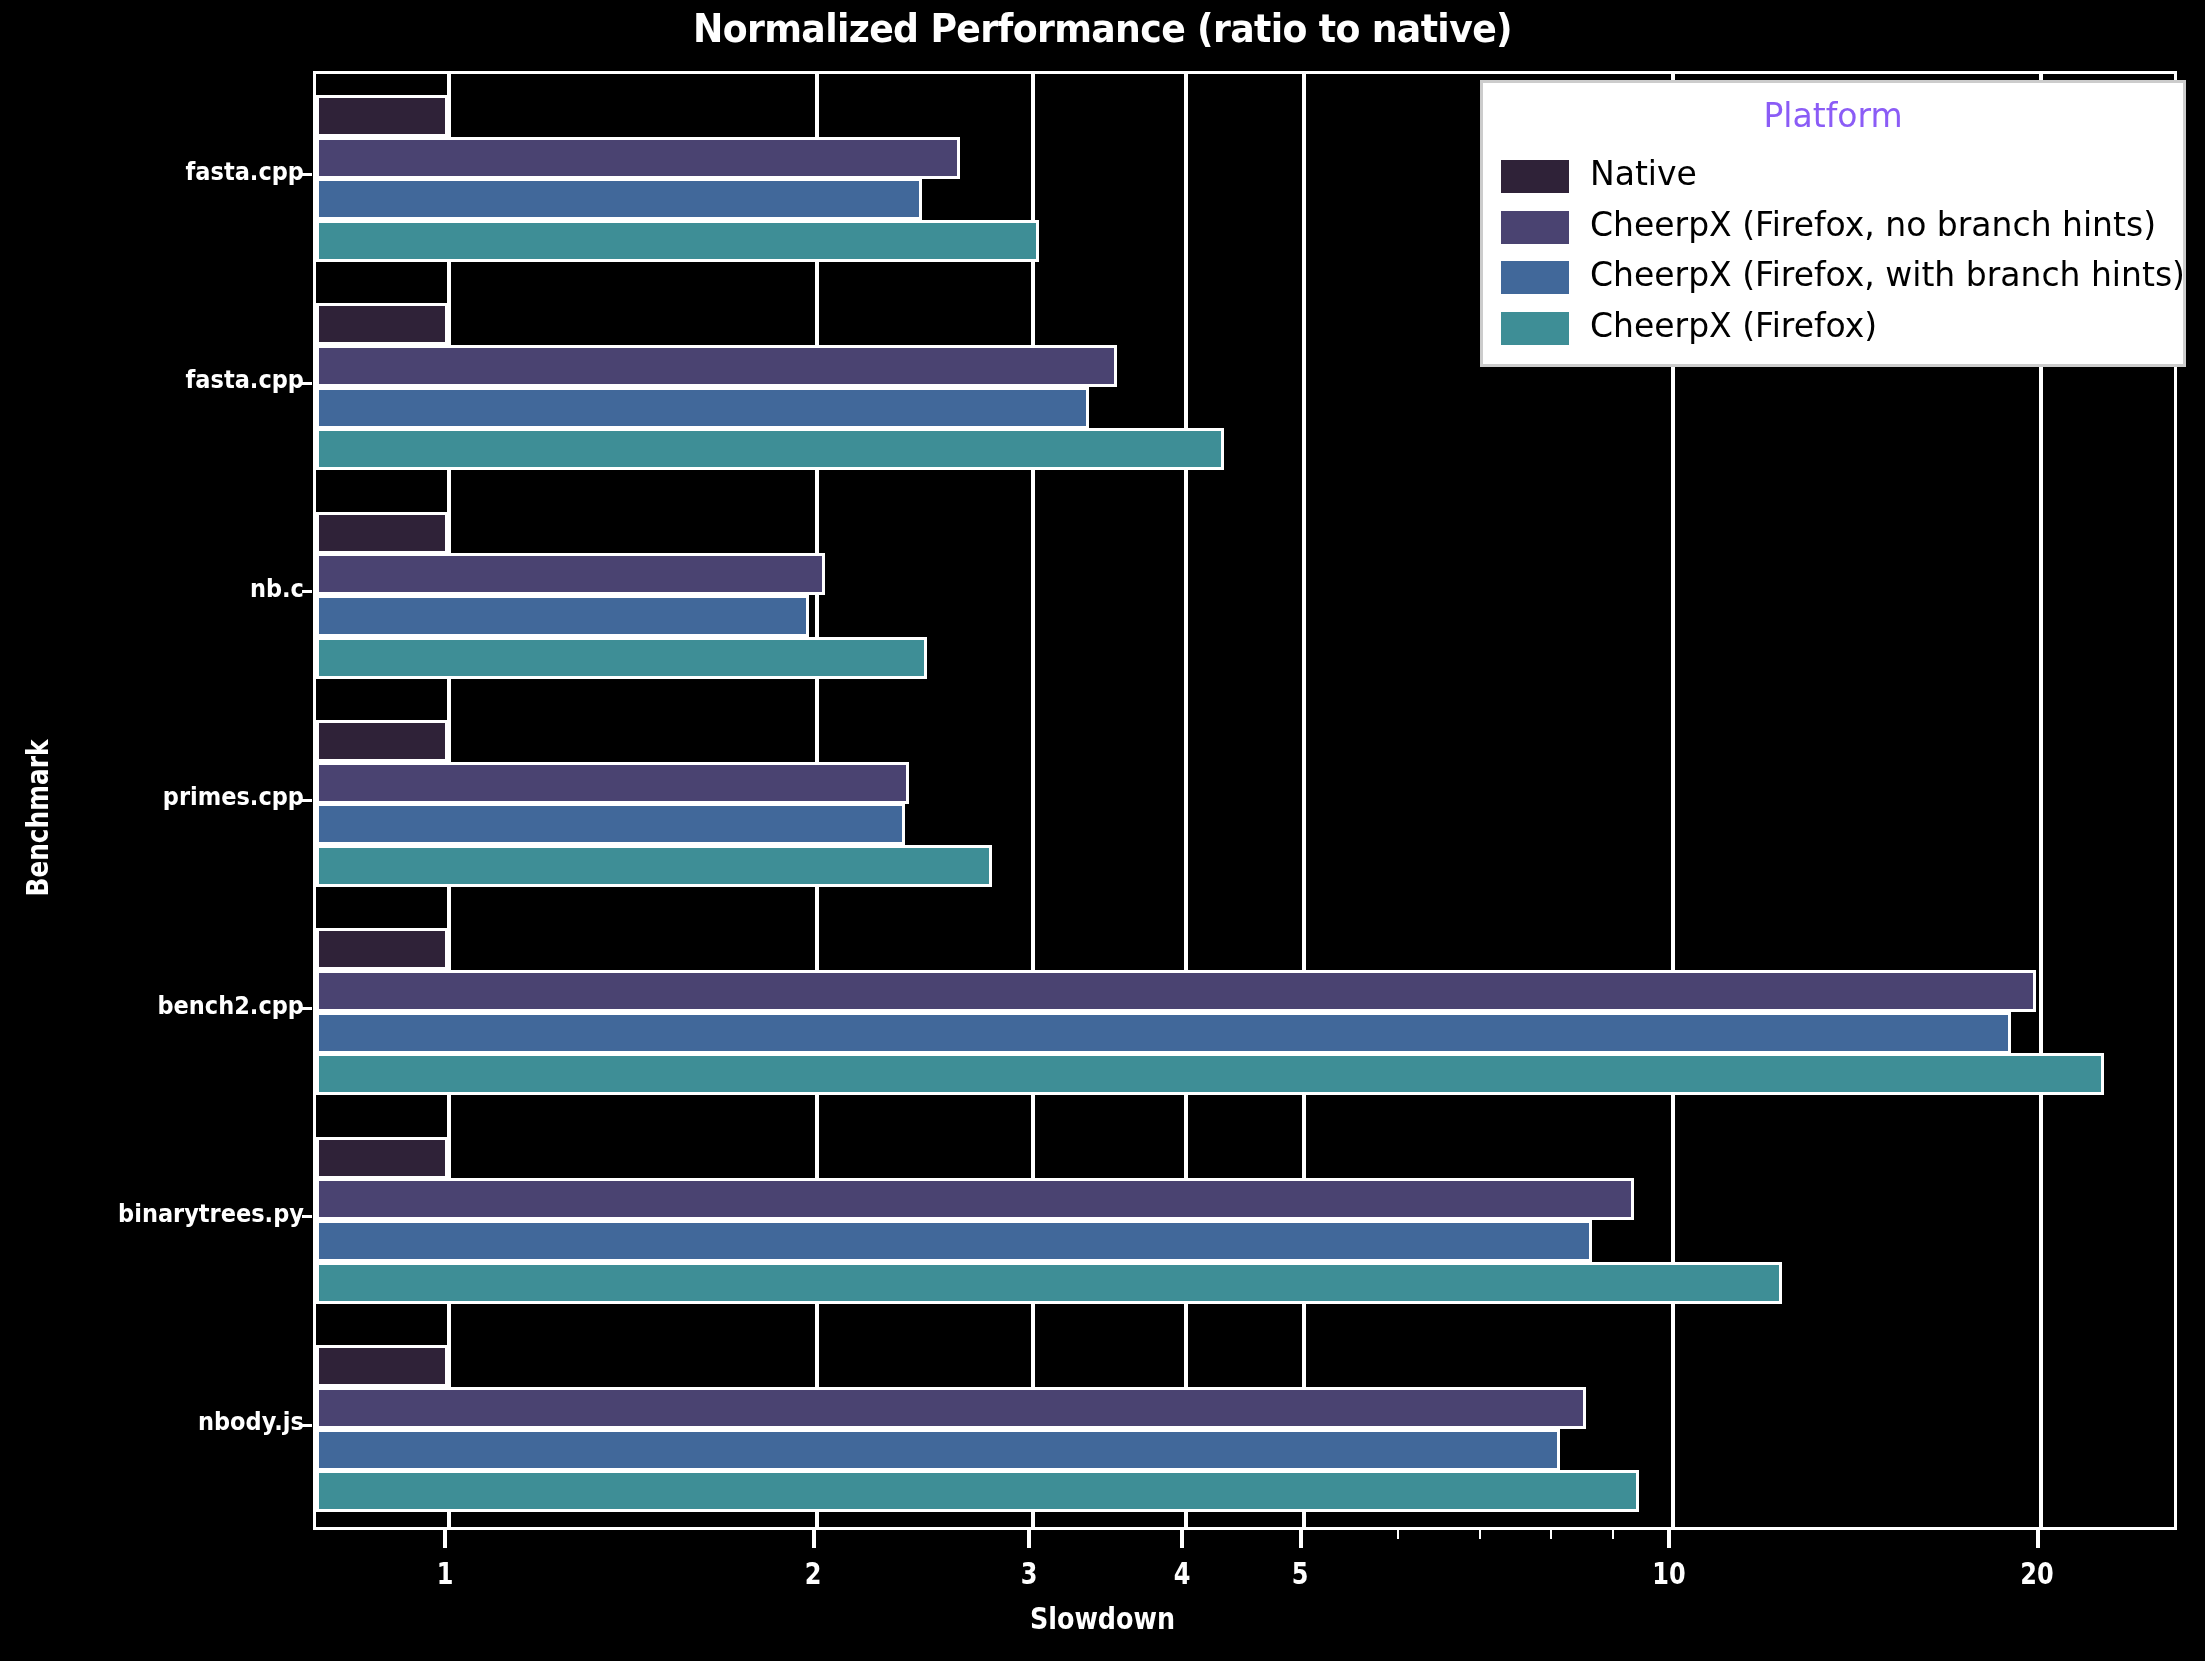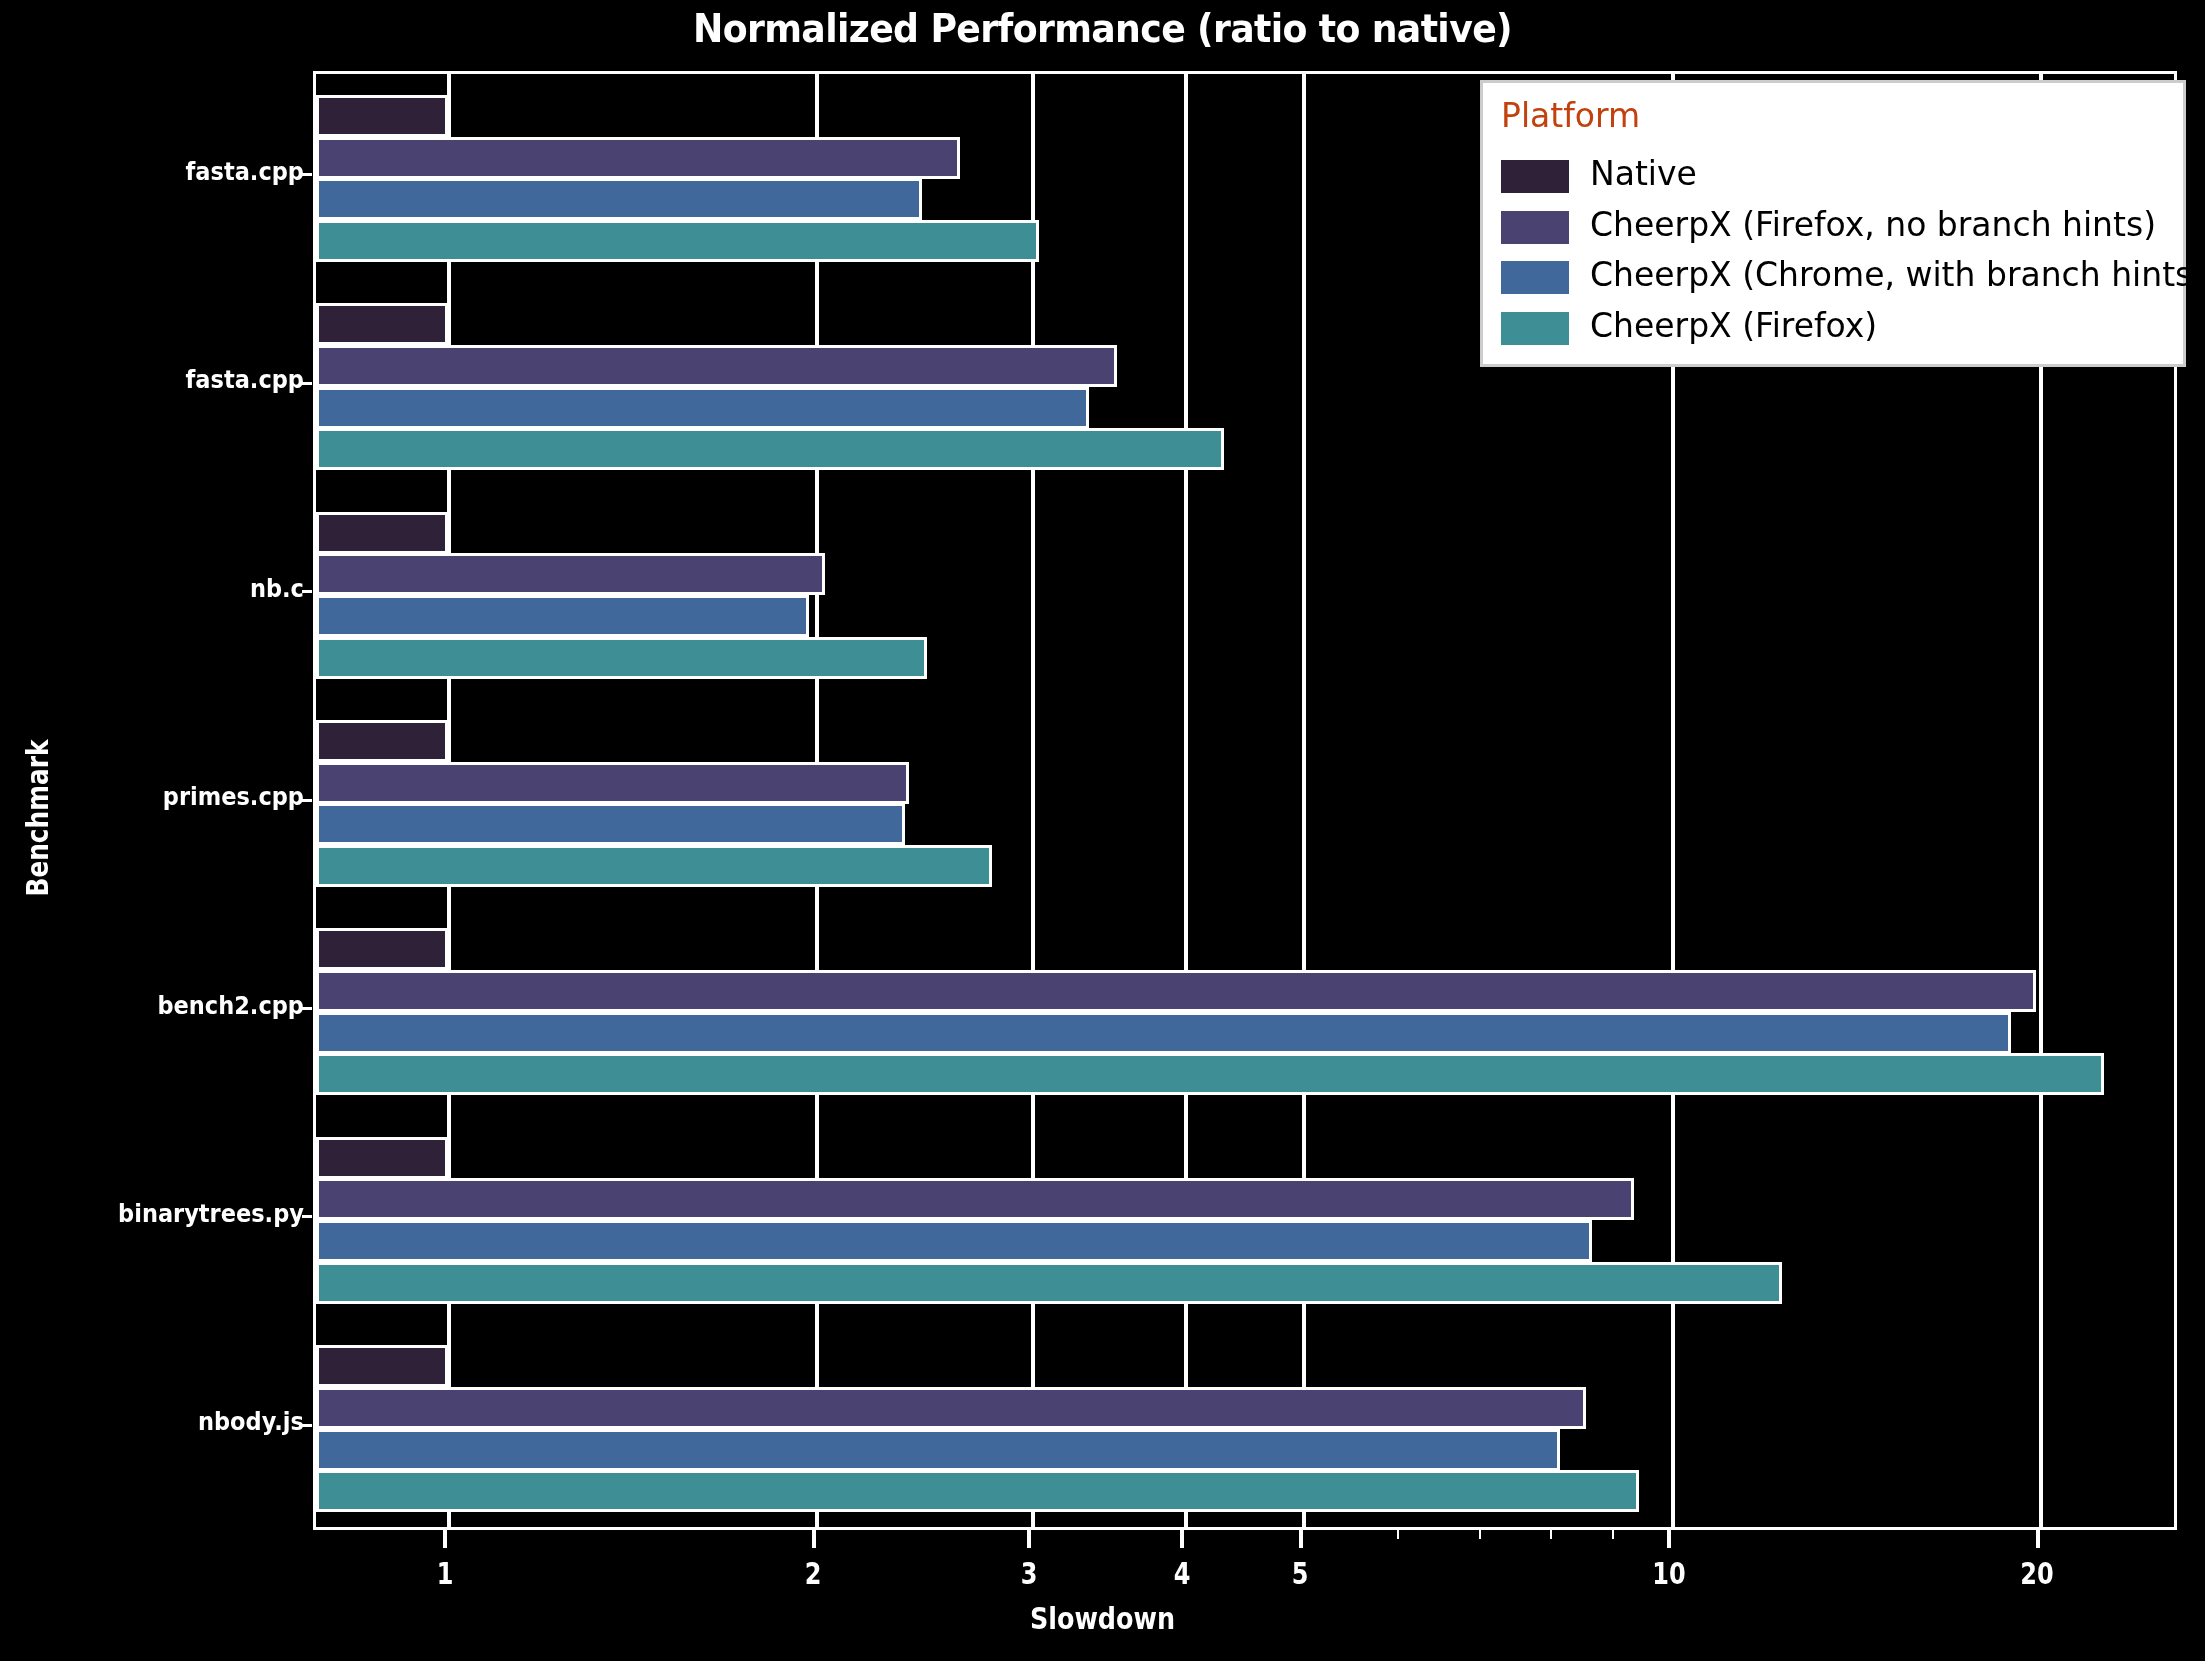--- a/index.html
+++ b/index.html
@@ -53,21 +53,21 @@
     transform:rotate(-90deg) scaleX(0.8);transform-origin:center center;
   }
 
   
   #legend{
     position:absolute;left:1480px;top:80px;width:706px;
     background:#fff;border:3.7px solid #ccc;box-sizing:border-box;
     padding:10.4px 18px 15px 18px;
   }
   #legend-title{
-    color:#c2410c;font-size:33px;margin:3px 0 12px 0;
+    text-align:center;color:#8b5cf6;font-size:33px;margin:3px 0 12px 0;
     font-family:"DejaVu Sans",sans-serif;
   }
   .legend-row{display:flex;align-items:flex-end;margin:4.5px 0;height:46px;}
   .legend-swatch{width:68px;height:33px;margin-right:21px;flex:none;}
   .legend-label{color:#000;font-size:33px;white-space:nowrap;
     font-family:"DejaVu Sans",sans-serif;}
 </style>
 </head>
 <body>
 
@@ -221,21 +221,21 @@
         <div class="legend-row">
           <div class="legend-swatch" style="background: rgb(47, 34, 56);"></div>
           <div class="legend-label">Native</div>
         </div>
         <div class="legend-row">
           <div class="legend-swatch" style="background: rgb(74, 67, 113);"></div>
           <div class="legend-label">CheerpX (Firefox, no branch hints)</div>
         </div>
         <div class="legend-row">
           <div class="legend-swatch" style="background: rgb(65, 104, 154);"></div>
-          <div class="legend-label">CheerpX (Chrome, with branch hints)</div>
+          <div class="legend-label">CheerpX (Firefox, with branch hints)</div>
         </div>
         <div class="legend-row">
           <div class="legend-swatch" style="background: rgb(62, 142, 150);"></div>
           <div class="legend-label">CheerpX (Firefox)</div>
         </div>
       </div>
   </div>
 
 </div>
 

